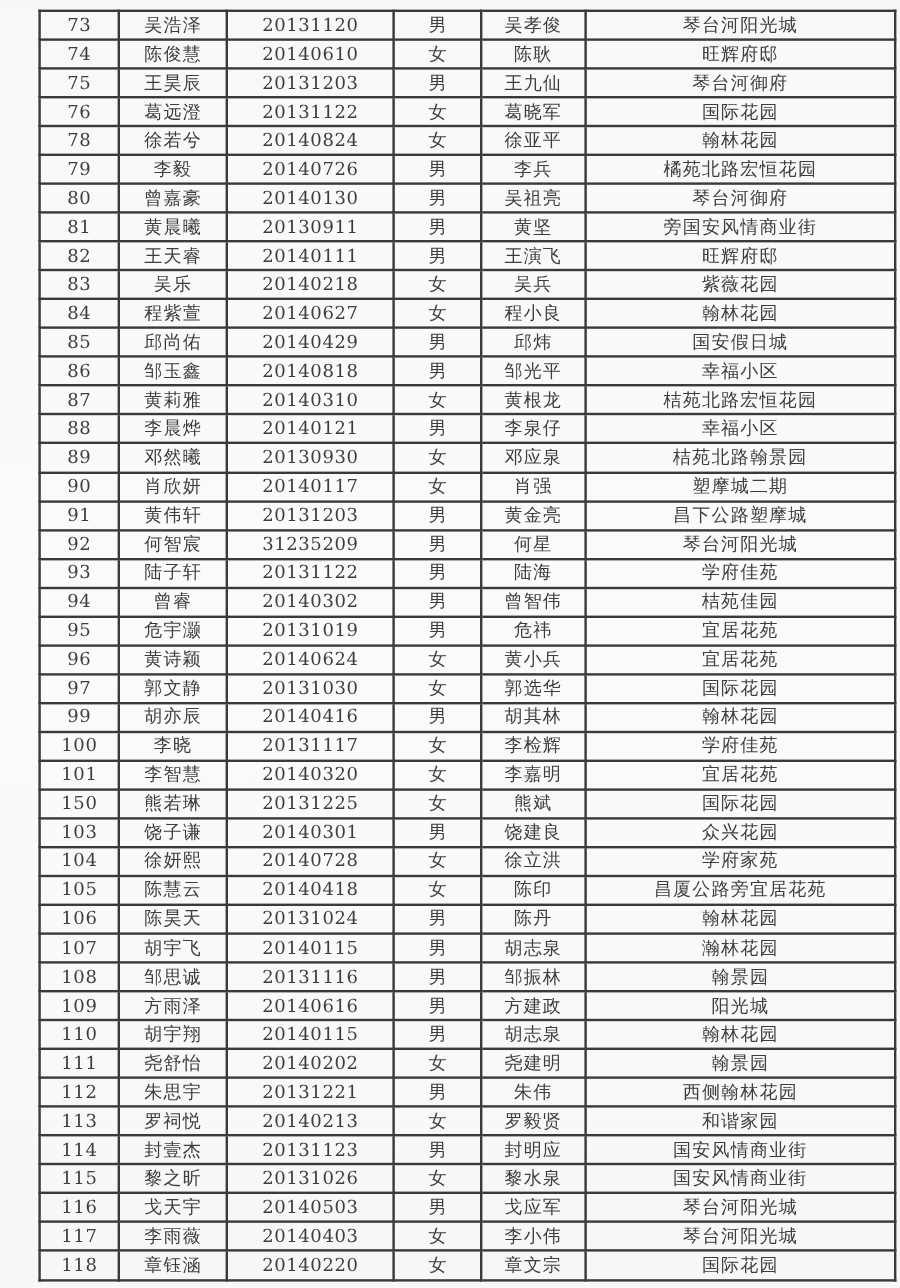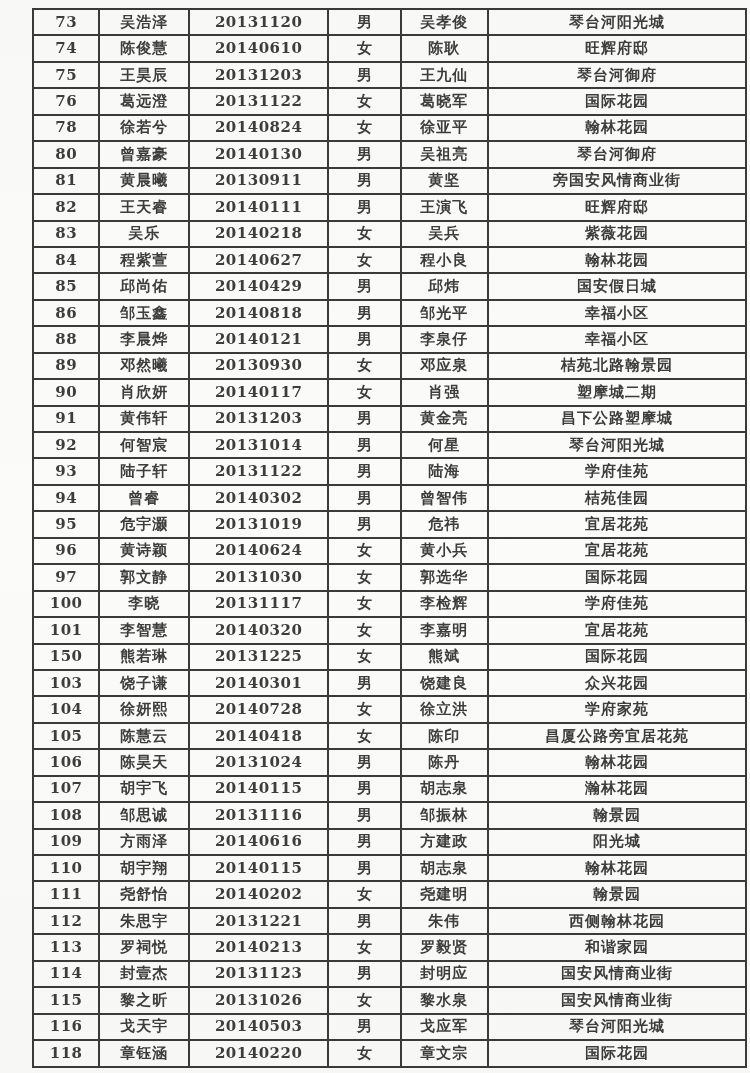--- a/index.html
+++ b/index.html
@@ -20,21 +20,20 @@
     position:relative;
     width:750px;height:1073px;
     background:linear-gradient(180deg,#f8f8f6 0%,#fbfbf9 50%,#f7f7f5 100%);
   }
   table.roster{
     position:absolute;
     left:32px;top:8px;
     width:715px;height:1060px;
     border-collapse:collapse;
     table-layout:fixed;
-    font-weight:bold;
   }
   table.roster td{
     border:2px solid var(--border);
     text-align:center;
     vertical-align:middle;
     font-size:15px;
     line-height:1;
     padding:0 2px;
     white-space:nowrap;
     overflow:hidden;
@@ -87,20 +86,28 @@
         </tr>
         <tr>
           <td class="col-0">78</td>
           <td class="col-1">徐若兮</td>
           <td class="col-2">20140824</td>
           <td class="col-3">女</td>
           <td class="col-4">徐亚平</td>
           <td class="col-5">翰林花园</td>
         </tr>
         <tr>
+          <td class="col-0">79</td>
+          <td class="col-1">李毅</td>
+          <td class="col-2">20140726</td>
+          <td class="col-3">男</td>
+          <td class="col-4">李兵</td>
+          <td class="col-5">橘苑北路宏恒花园</td>
+        </tr>
+        <tr>
           <td class="col-0">80</td>
           <td class="col-1">曾嘉豪</td>
           <td class="col-2">20140130</td>
           <td class="col-3">男</td>
           <td class="col-4">吴祖亮</td>
           <td class="col-5">琴台河御府</td>
         </tr>
         <tr>
           <td class="col-0">81</td>
           <td class="col-1">黄晨曦</td>
@@ -143,20 +150,28 @@
         </tr>
         <tr>
           <td class="col-0">86</td>
           <td class="col-1">邹玉鑫</td>
           <td class="col-2">20140818</td>
           <td class="col-3">男</td>
           <td class="col-4">邹光平</td>
           <td class="col-5">幸福小区</td>
         </tr>
         <tr>
+          <td class="col-0">87</td>
+          <td class="col-1">黄莉雅</td>
+          <td class="col-2">20140310</td>
+          <td class="col-3">女</td>
+          <td class="col-4">黄根龙</td>
+          <td class="col-5">桔苑北路宏恒花园</td>
+        </tr>
+        <tr>
           <td class="col-0">88</td>
           <td class="col-1">李晨烨</td>
           <td class="col-2">20140121</td>
           <td class="col-3">男</td>
           <td class="col-4">李泉仔</td>
           <td class="col-5">幸福小区</td>
         </tr>
         <tr>
           <td class="col-0">89</td>
           <td class="col-1">邓然曦</td>
@@ -177,21 +192,21 @@
           <td class="col-0">91</td>
           <td class="col-1">黄伟轩</td>
           <td class="col-2">20131203</td>
           <td class="col-3">男</td>
           <td class="col-4">黄金亮</td>
           <td class="col-5">昌下公路塑摩城</td>
         </tr>
         <tr>
           <td class="col-0">92</td>
           <td class="col-1">何智宸</td>
-          <td class="col-2">20131014</td>
+          <td class="col-2">31235209</td>
           <td class="col-3">男</td>
           <td class="col-4">何星</td>
           <td class="col-5">琴台河阳光城</td>
         </tr>
         <tr>
           <td class="col-0">93</td>
           <td class="col-1">陆子轩</td>
           <td class="col-2">20131122</td>
           <td class="col-3">男</td>
           <td class="col-4">陆海</td>
@@ -223,20 +238,28 @@
         </tr>
         <tr>
           <td class="col-0">97</td>
           <td class="col-1">郭文静</td>
           <td class="col-2">20131030</td>
           <td class="col-3">女</td>
           <td class="col-4">郭选华</td>
           <td class="col-5">国际花园</td>
         </tr>
         <tr>
+          <td class="col-0">99</td>
+          <td class="col-1">胡亦辰</td>
+          <td class="col-2">20140416</td>
+          <td class="col-3">男</td>
+          <td class="col-4">胡其林</td>
+          <td class="col-5">翰林花园</td>
+        </tr>
+        <tr>
           <td class="col-0">100</td>
           <td class="col-1">李晓</td>
           <td class="col-2">20131117</td>
           <td class="col-3">女</td>
           <td class="col-4">李检辉</td>
           <td class="col-5">学府佳苑</td>
         </tr>
         <tr>
           <td class="col-0">101</td>
           <td class="col-1">李智慧</td>
@@ -356,20 +379,28 @@
           <td class="col-3">女</td>
           <td class="col-4">黎水泉</td>
           <td class="col-5">国安风情商业街</td>
         </tr>
         <tr>
           <td class="col-0">116</td>
           <td class="col-1">戈天宇</td>
           <td class="col-2">20140503</td>
           <td class="col-3">男</td>
           <td class="col-4">戈应军</td>
+          <td class="col-5">琴台河阳光城</td>
+        </tr>
+        <tr>
+          <td class="col-0">117</td>
+          <td class="col-1">李雨薇</td>
+          <td class="col-2">20140403</td>
+          <td class="col-3">女</td>
+          <td class="col-4">李小伟</td>
           <td class="col-5">琴台河阳光城</td>
         </tr>
         <tr>
           <td class="col-0">118</td>
           <td class="col-1">章钰涵</td>
           <td class="col-2">20140220</td>
           <td class="col-3">女</td>
           <td class="col-4">章文宗</td>
           <td class="col-5">国际花园</td>
         </tr>

